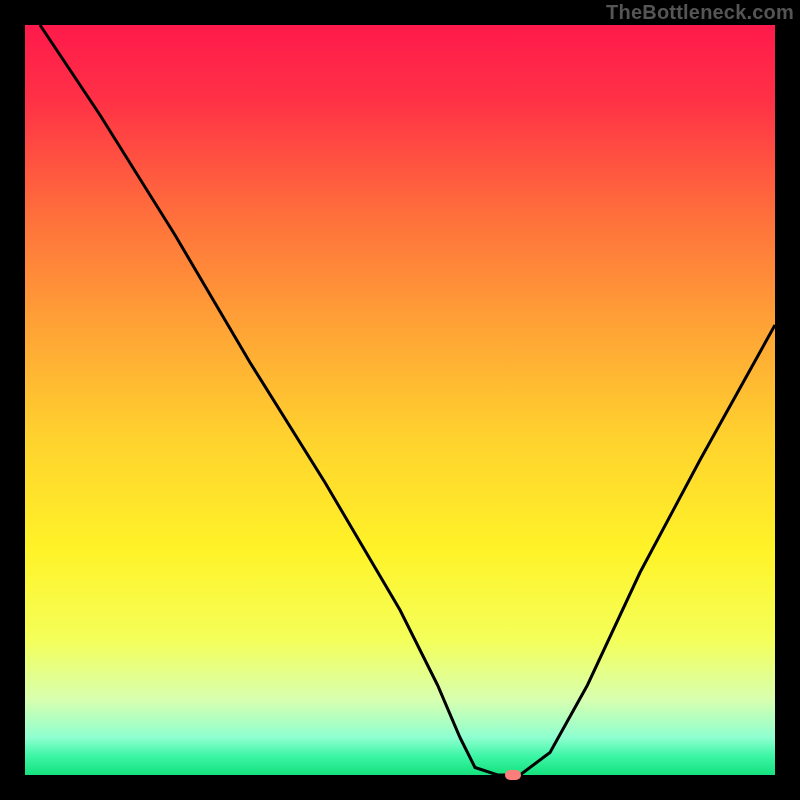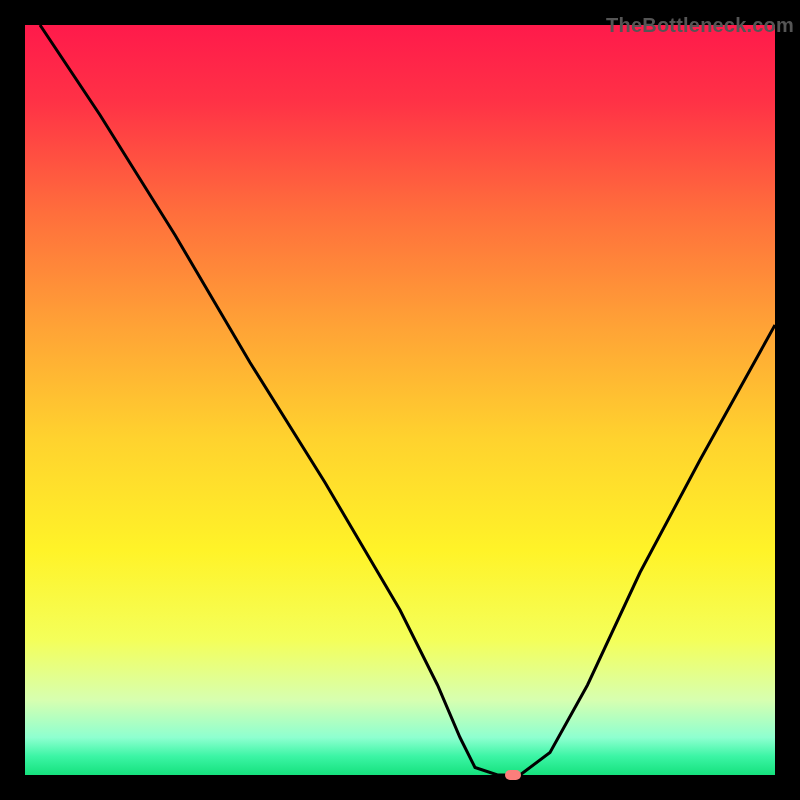--- a/index.html
+++ b/index.html
@@ -6,21 +6,21 @@
     margin: 0;
     padding: 0;
     width: 800px;
     height: 800px;
     background: #000;
     font-family: Arial, Helvetica, sans-serif;
     overflow: hidden;
   }
   .watermark {
     position: absolute;
-    top: 14px;
+    top: 1px;
     right: 6px;
     color: #555;
     font-size: 20px;
     font-weight: 600;
     letter-spacing: 0.2px;
     z-index: 10;
   }
   .frame {
     position: absolute;
     left: 25px;

